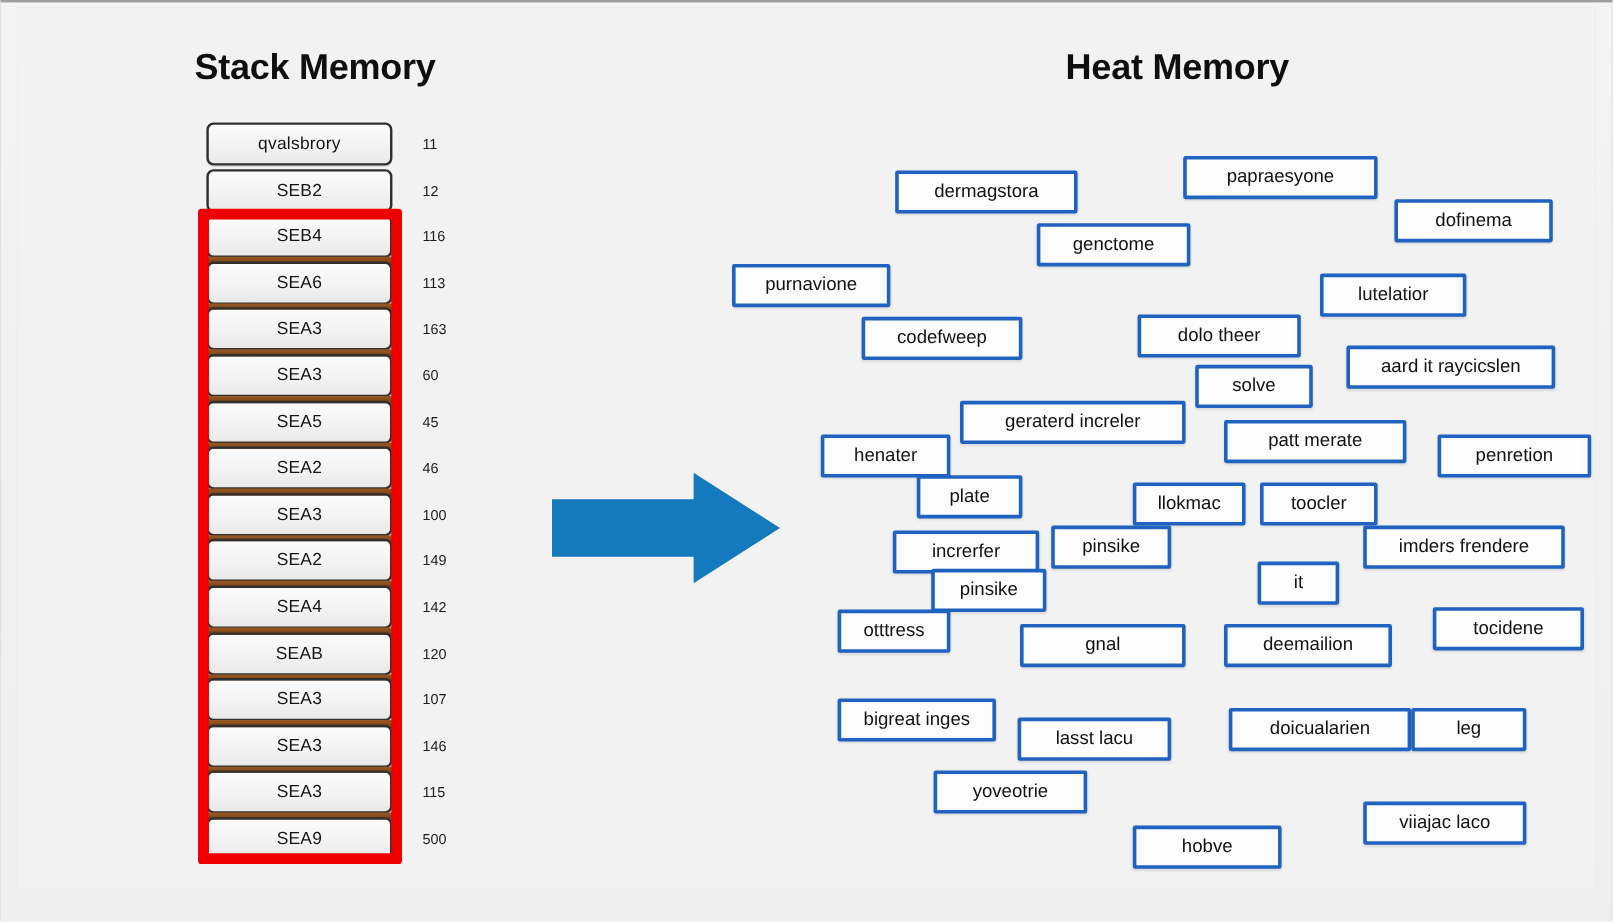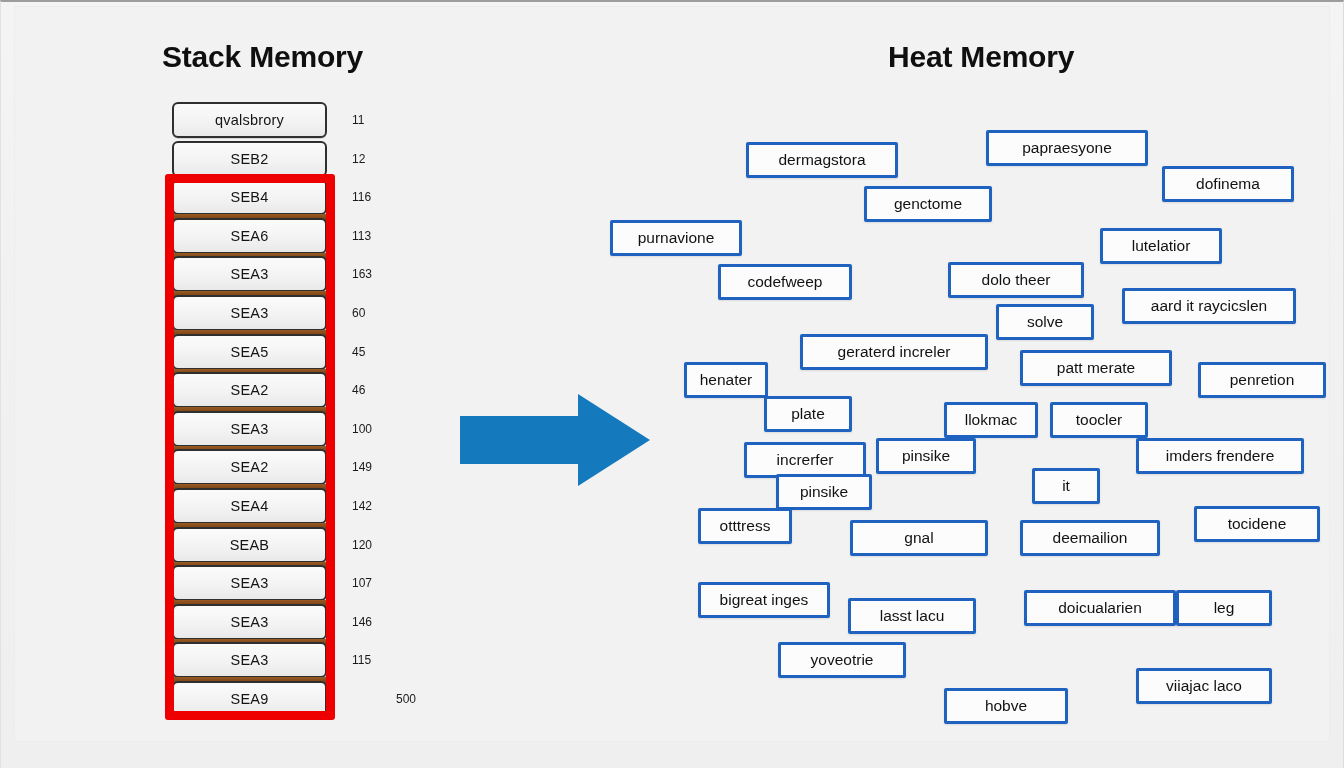--- a/index.html
+++ b/index.html
@@ -207,21 +207,21 @@
           <span>SEA3</span>
         </div>
         <div class="stack-value" style="top: 507.8px;">146</div>
         <div class="stack-slot wood-under" style="top: 546.4px;">
           <span>SEA3</span>
         </div>
         <div class="stack-value" style="top: 546.4px;">115</div>
         <div class="stack-slot" style="top: 585px;">
           <span>SEA9</span>
         </div>
-        <div class="stack-value" style="top: 585px; margin-left: 44px;">500</div>
+        <div class="stack-value" style="top: 585px;">500</div>
       </div>
     <div id="stack-highlight"></div>
   </div>
 
   <div id="arrow">
     <svg width="190" height="92" viewBox="0 0 190 92" xmlns="http://www.w3.org/2000/svg">
       <polygon points="0,22 118,22 118,0 190,46 118,92 118,70 0,70" fill="#1479bd"></polygon>
     </svg>
   </div>
 
@@ -258,21 +258,21 @@
       </div>
       <div class="heap-box" style="left: 200px; top: 238px; width: 188px;">
         <span>geraterd increler</span>
       </div>
       <div class="heap-box" style="left: 420px; top: 254px; width: 152px;">
         <span>patt merate</span>
       </div>
       <div class="heap-box" style="left: 598px; top: 266px; width: 128px;">
         <span>penretion</span>
       </div>
-      <div class="heap-box" style="left: 84px; top: 266px; width: 84px;">
+      <div class="heap-box" style="left: 84px; top: 266px; width: 108px;">
         <span>henater</span>
       </div>
       <div class="heap-box" style="left: 164px; top: 300px; width: 88px;">
         <span>plate</span>
       </div>
       <div class="heap-box" style="left: 344px; top: 306px; width: 94px;">
         <span>llokmac</span>
       </div>
       <div class="heap-box" style="left: 450px; top: 306px; width: 98px;">
         <span>toocler</span>
@@ -282,21 +282,21 @@
       </div>
       <div class="heap-box" style="left: 276px; top: 342px; width: 100px;">
         <span>pinsike</span>
       </div>
       <div class="heap-box" style="left: 536px; top: 342px; width: 168px;">
         <span>imders frendere</span>
       </div>
       <div class="heap-box" style="left: 176px; top: 378px; width: 96px;">
         <span>pinsike</span>
       </div>
-      <div class="heap-box" style="left: 432px; top: 372px; width: 68px; align-items: center;">
+      <div class="heap-box" style="left: 448px; top: 372px; width: 68px; align-items: center;">
         <span>it</span>
       </div>
       <div class="heap-box" style="left: 98px; top: 412px; width: 94px;">
         <span>otttress</span>
       </div>
       <div class="heap-box" style="left: 250px; top: 424px; width: 138px;">
         <span>gnal</span>
       </div>
       <div class="heap-box" style="left: 420px; top: 424px; width: 140px;">
         <span>deemailion</span>

